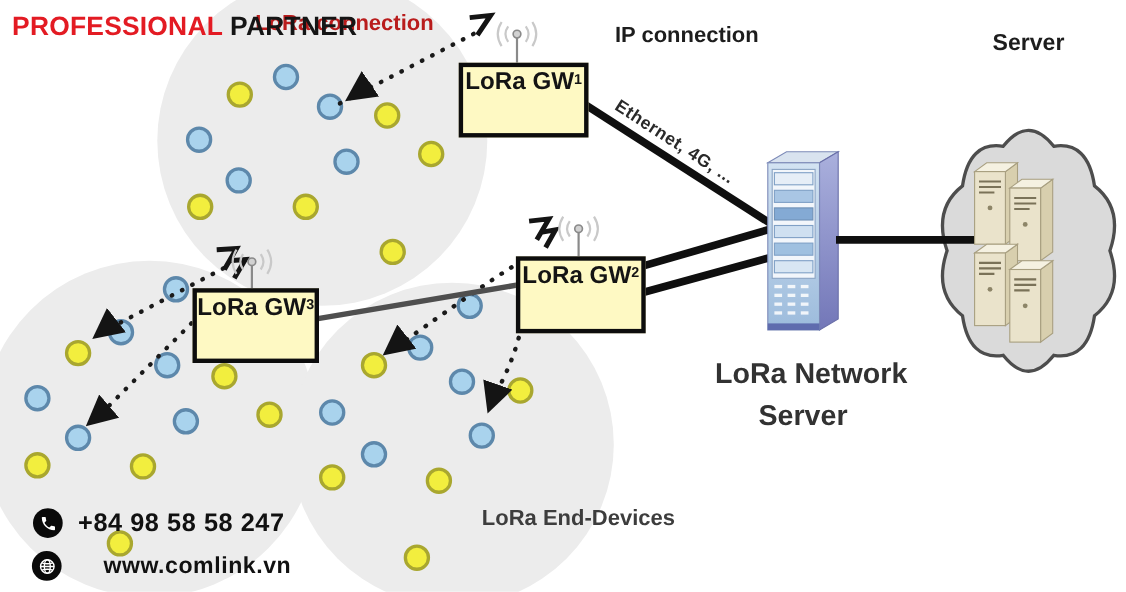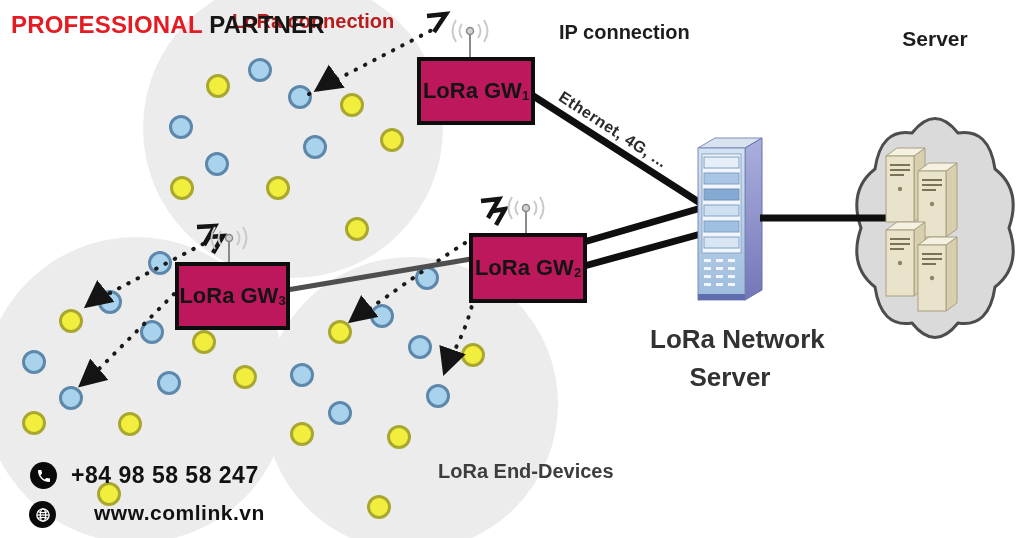--- a/index.html
+++ b/index.html
@@ -10,41 +10,41 @@
   
   .cluster{position:absolute;border-radius:50%;background:var(--cluster_gray,#ececec);z-index:1;}
   
   .dot{position:absolute;width:24px;height:24px;border-radius:50%;box-sizing:border-box;z-index:2;}
   .dot.y{background:var(--device_yellow,#f2ee3e);border:3px solid var(--device_yellow_border,#a9a72f);}
   .dot.b{background:var(--device_blue,#a9d3ed);border:3px solid var(--device_blue_border,#5d88ab);}
   
   #net-svg{position:absolute;left:0;top:0;z-index:3;}
   
   .gw{
-    position:absolute;background:#be185d;border:4px solid #0d0d0d;z-index:4;
-    display:flex;align-items:center;justify-content:center;
+    position:absolute;background:#fef9c3;border:4px solid #0d0d0d;z-index:4;
+    display:flex;justify-content:center;
     font-weight:bold;font-size:22px;color:#141414;white-space:nowrap;
   }
   .gw sub{font-size:13px;line-height:1;transform:translateY(4px);}
   
   .lbl{position:absolute;font-weight:bold;color:#2e2e2e;z-index:4;white-space:nowrap;}
   .lbl.center{text-align:center;}
   #lbl-lora-conn{left:232px;top:10px;font-size:20px;color:#b91c1c;z-index:4;}
   #lbl-ip-conn{left:559px;top:21px;font-size:20px;color:#1d1d1d;}
   #lbl-ethernet{left:565px;top:88px;font-size:16px;color:#2a2a2a;transform:rotate(33deg);transform-origin:0 0;letter-spacing:.5px;}
   #lbl-netserver{left:650px;top:321px;width:160px;font-size:26px;color:#323232;line-height:1.45;}
   #lbl-tcpip{left:747px;top:386px;font-size:21px;color:#323232;line-height:1.38;}
   #lbl-enddev{left:438px;top:460px;font-size:20px;color:#3d3d3d;}
   #lbl-appserver{left:855px;top:25px;width:160px;font-size:21px;color:#1d1d1d;line-height:1.35;}
   
   #brand{position:absolute;left:11px;top:11px;font-size:24px;font-weight:800;z-index:6;letter-spacing:.2px;white-space:nowrap;}
   #brand .red{color:var(--accent_red,#e31b23);}
   #brand .dark{color:#151515;}
   
-  .contact-row{position:absolute;display:flex;gap:14px;z-index:6;}
+  .contact-row{position:absolute;display:flex;align-items:center;gap:14px;z-index:6;}
   #row-phone{left:30px;top:462px;}
   #row-web{left:29px;top:501px;}
   .cicon{width:27px;height:27px;border-radius:50%;background:#0a0a0a;display:flex;align-items:center;justify-content:center;flex:0 0 auto;}
   .ctext{font-weight:800;color:#111;font-size:23px;letter-spacing:.5px;}
   #row-web .ctext{font-size:21px;margin-left:24px;}
 </style>
 </head>
 <body>
 
 <div class="cluster" style="left:143px;top:-22px;width:300px;height:300px;"></div>

